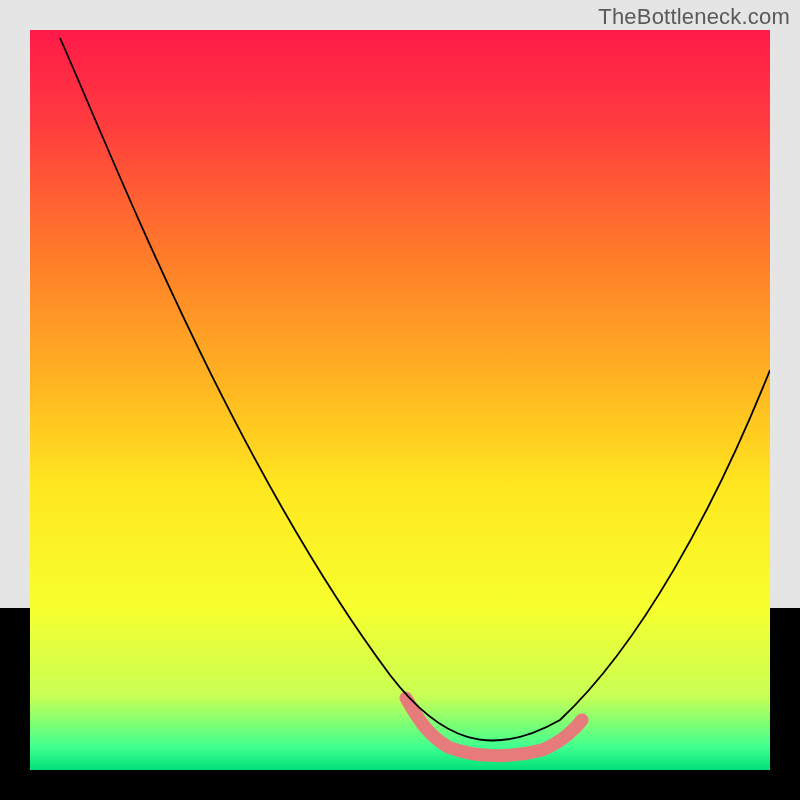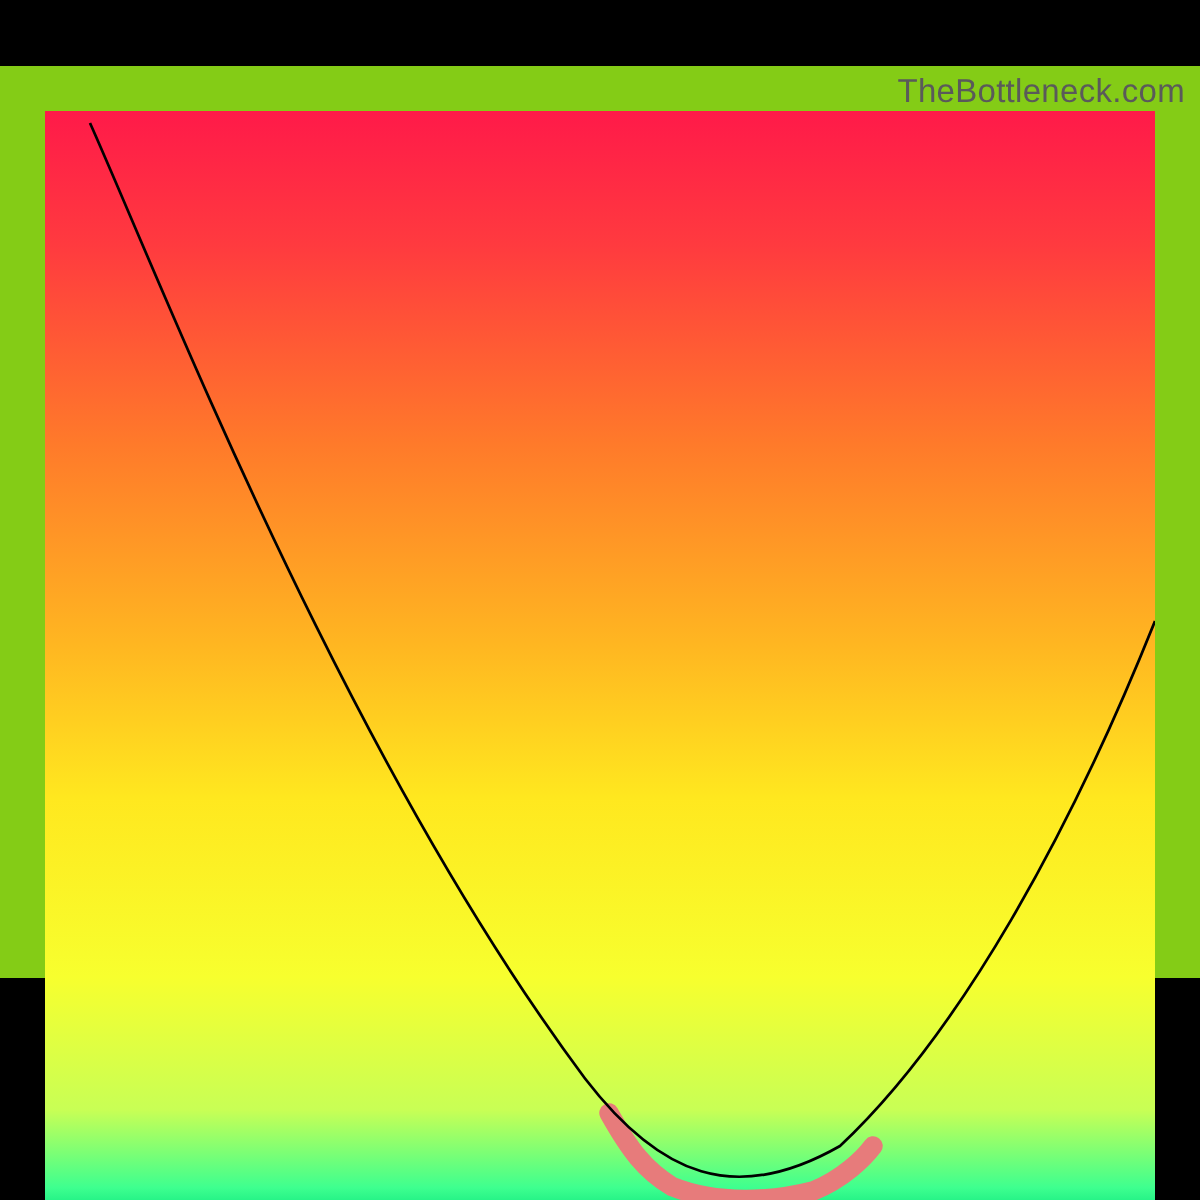--- a/index.html
+++ b/index.html
@@ -8,22 +8,21 @@
     width: 800px;
     height: 800px;
     background: #000;
     overflow: hidden;
     font-family: Arial, Helvetica, sans-serif;
   }
   .frame {
     position: relative;
     width: 800px;
     height: 608px;
-    background: #84cc16;
-    margin-top: 44px;
+    background: #e5e5e5;
   }
   .watermark {
     position: absolute;
     top: 4px;
     right: 10px;
     color: #5a5a5a;
     font-size: 22px;
     font-weight: 500;
     letter-spacing: 0.2px;
     z-index: 5;

